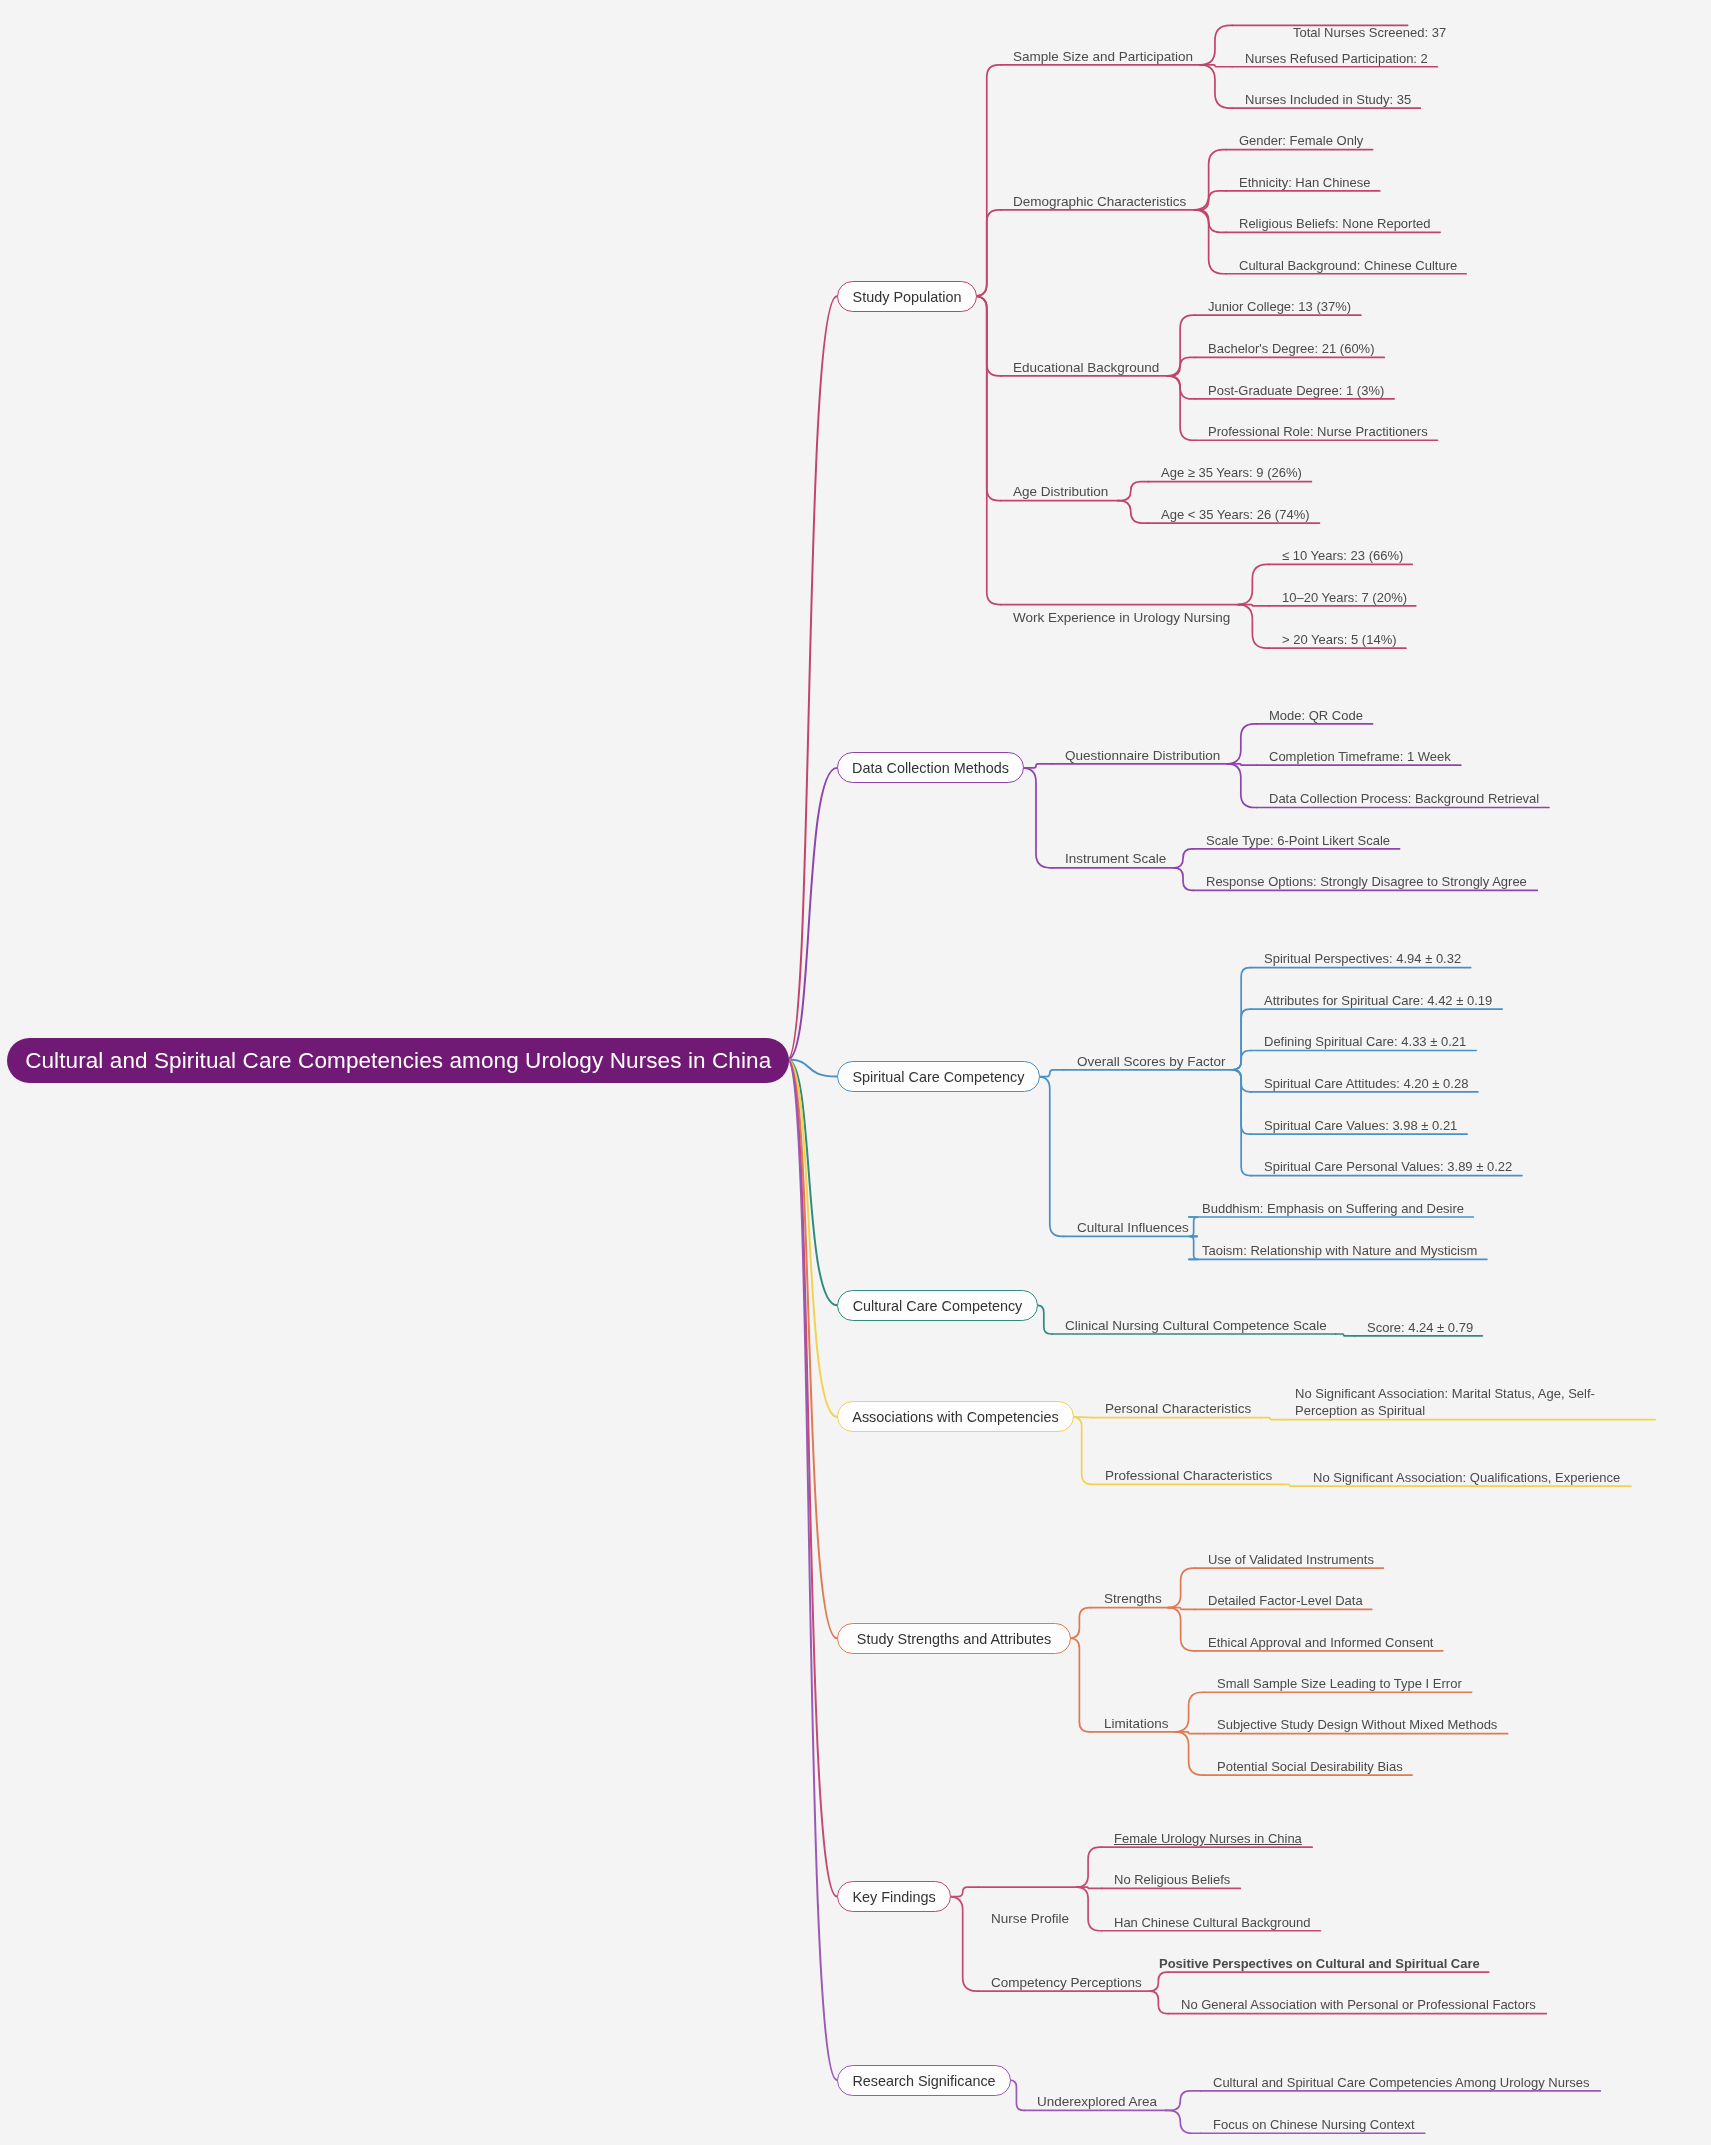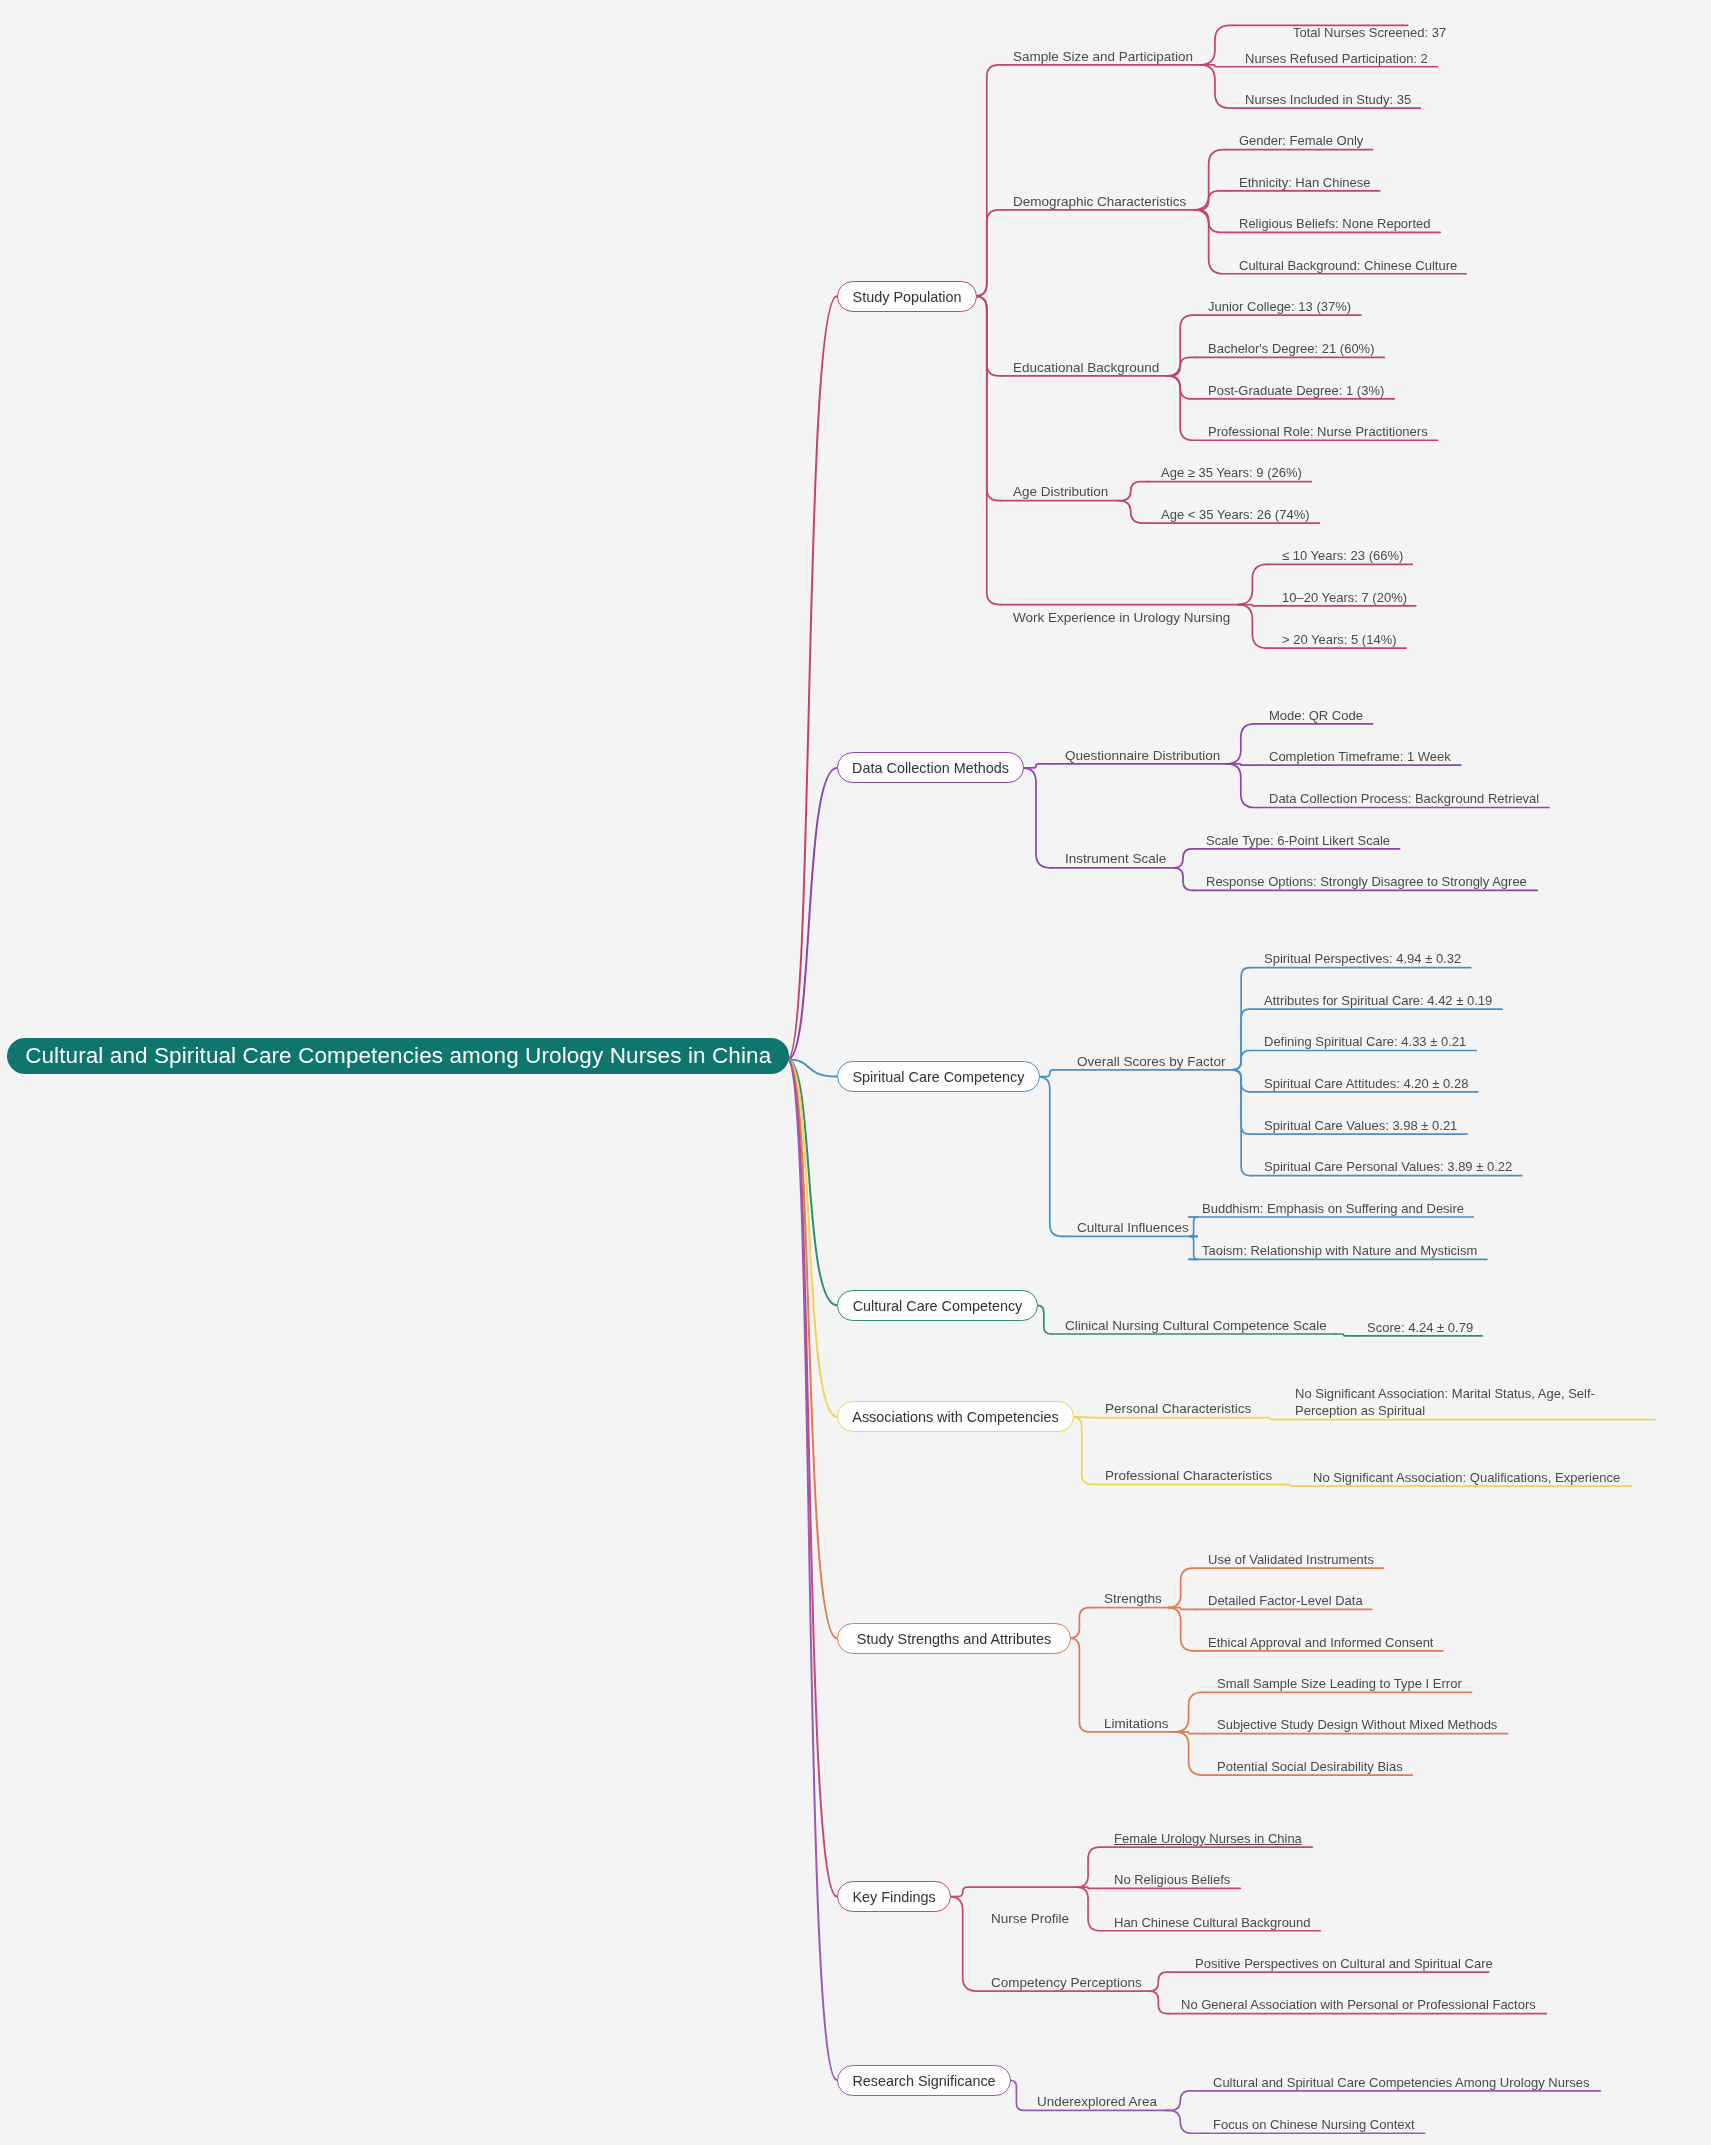--- a/index.html
+++ b/index.html
@@ -207,21 +207,21 @@
       <path d="M1279,2212 L1277.48,2212 Q1286.98,2212 1286.98,2221.5 L1286.98,2227.5 Q1286.98,2237 1296.48,2237 L1298,2237" stroke="#c44a72" stroke-width="1.9"></path>
       <path d="M875,1177 C905.25,1177 891.5,2311 930,2311" stroke="#9b59b6" stroke-width="2.2"></path>
       <path d="M1138,2344.5 L1295,2344.5" stroke="#9b59b6" stroke-width="1.9"></path>
       <path d="M1123,2311 L1121.8,2311 Q1129.3,2311 1129.3,2318.5 L1129.3,2337 Q1129.3,2344.5 1136.8,2344.5 L1138,2344.5" stroke="#9b59b6" stroke-width="1.9"></path>
       <path d="M1334,2323 L1778,2323" stroke="#9b59b6" stroke-width="1.9"></path>
       <path d="M1295,2344.5 L1300.63,2344.5 Q1311.38,2344.5 1311.38,2333.75 L1311.38,2333.75 Q1311.38,2323 1322.13,2323 L1334,2323" stroke="#9b59b6" stroke-width="1.9"></path>
       <path d="M1334,2370 L1583,2370" stroke="#9b59b6" stroke-width="1.9"></path>
       <path d="M1295,2344.5 L1298.63,2344.5 Q1311.38,2344.5 1311.38,2357.25 L1311.38,2357.25 Q1311.38,2370 1324.13,2370 L1334,2370" stroke="#9b59b6" stroke-width="1.9"></path>
     </svg>
   <div id="nodes">
-      <div class="root-node" style="left: 7.2px; top: 1038px; height: 36px; background: #0f766e; color: rgb(255, 255, 255); width: 782px;">
+      <div class="root-node" style="left: 7.2px; top: 1038px; height: 45px; background: #701a75; color: rgb(255, 255, 255); width: 782px;">
         <span>Cultural and Spiritual Care Competencies among Urology Nurses in China</span>
       </div>
       <div class="l1-node" style="left: 837px; top: 281px; border-color: rgb(194, 68, 106); width: 140px;">
         <span>Study Population</span>
       </div>
       <div class="l2-node" style="left: 1013px; top: 49px;"><span>Sample Size and Participation</span></div>
       <div class="leaf-node" style="left: 1245px; top: 24px; margin-left: 48px;"><span>Total Nurses Screened: 37</span></div>
       <div class="leaf-node" style="left: 1245px; top: 50px;"><span>Nurses Refused Participation: 2</span></div>
       <div class="leaf-node" style="left: 1245px; top: 91px;"><span>Nurses Included in Study: 35</span></div>
       <div class="l2-node" style="left: 1013px; top: 194px;"><span>Demographic Characteristics</span></div>
@@ -288,21 +288,21 @@
       <div class="leaf-node" style="left: 1217px; top: 1716px;"><span>Subjective Study Design Without Mixed Methods</span></div>
       <div class="leaf-node" style="left: 1217px; top: 1758px;"><span>Potential Social Desirability Bias</span></div>
       <div class="l1-node" style="left: 837px; top: 1881px; border-color: rgb(196, 74, 114); width: 114px;">
         <span>Key Findings</span>
       </div>
       <div class="l2-node" style="left: 991px; top: 1871px; margin-top: 40px;"><span>Nurse Profile</span></div>
       <div class="leaf-node" style="left: 1114px; top: 1830px; text-decoration: underline;"><span>Female Urology Nurses in China</span></div>
       <div class="leaf-node" style="left: 1114px; top: 1871px;"><span>No Religious Beliefs</span></div>
       <div class="leaf-node" style="left: 1114px; top: 1914px;"><span>Han Chinese Cultural Background</span></div>
       <div class="l2-node" style="left: 991px; top: 1975px;"><span>Competency Perceptions</span></div>
-      <div class="leaf-node" style="left: 1195px; top: 1955px;"><span>Positive Perspectives on Cultural and Spiritual Care</span></div>
+      <div class="leaf-node" style="left: 1159px; top: 1955px; font-weight: bold;"><span>Positive Perspectives on Cultural and Spiritual Care</span></div>
       <div class="leaf-node" style="left: 1181px; top: 1996px; text-align: right;"><span>No General Association with Personal or Professional Factors</span></div>
       <div class="l1-node" style="left: 837px; top: 2065px; border-color: rgb(155, 89, 182); width: 174px;">
         <span>Research Significance</span>
       </div>
       <div class="l2-node" style="left: 1037px; top: 2094px;"><span>Underexplored Area</span></div>
       <div class="leaf-node" style="left: 1213px; top: 2074px;"><span>Cultural and Spiritual Care Competencies Among Urology Nurses</span></div>
       <div class="leaf-node" style="left: 1213px; top: 2116px;"><span>Focus on Chinese Nursing Context</span></div>
     </div>
 </div>
 

